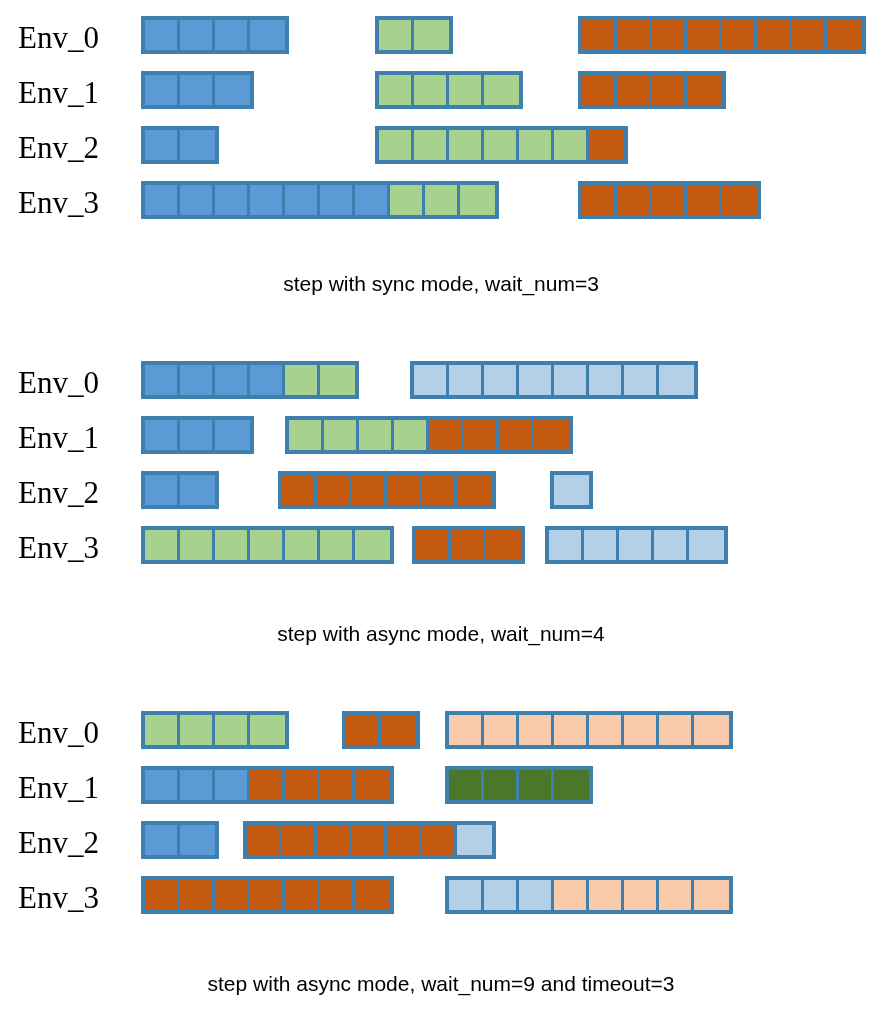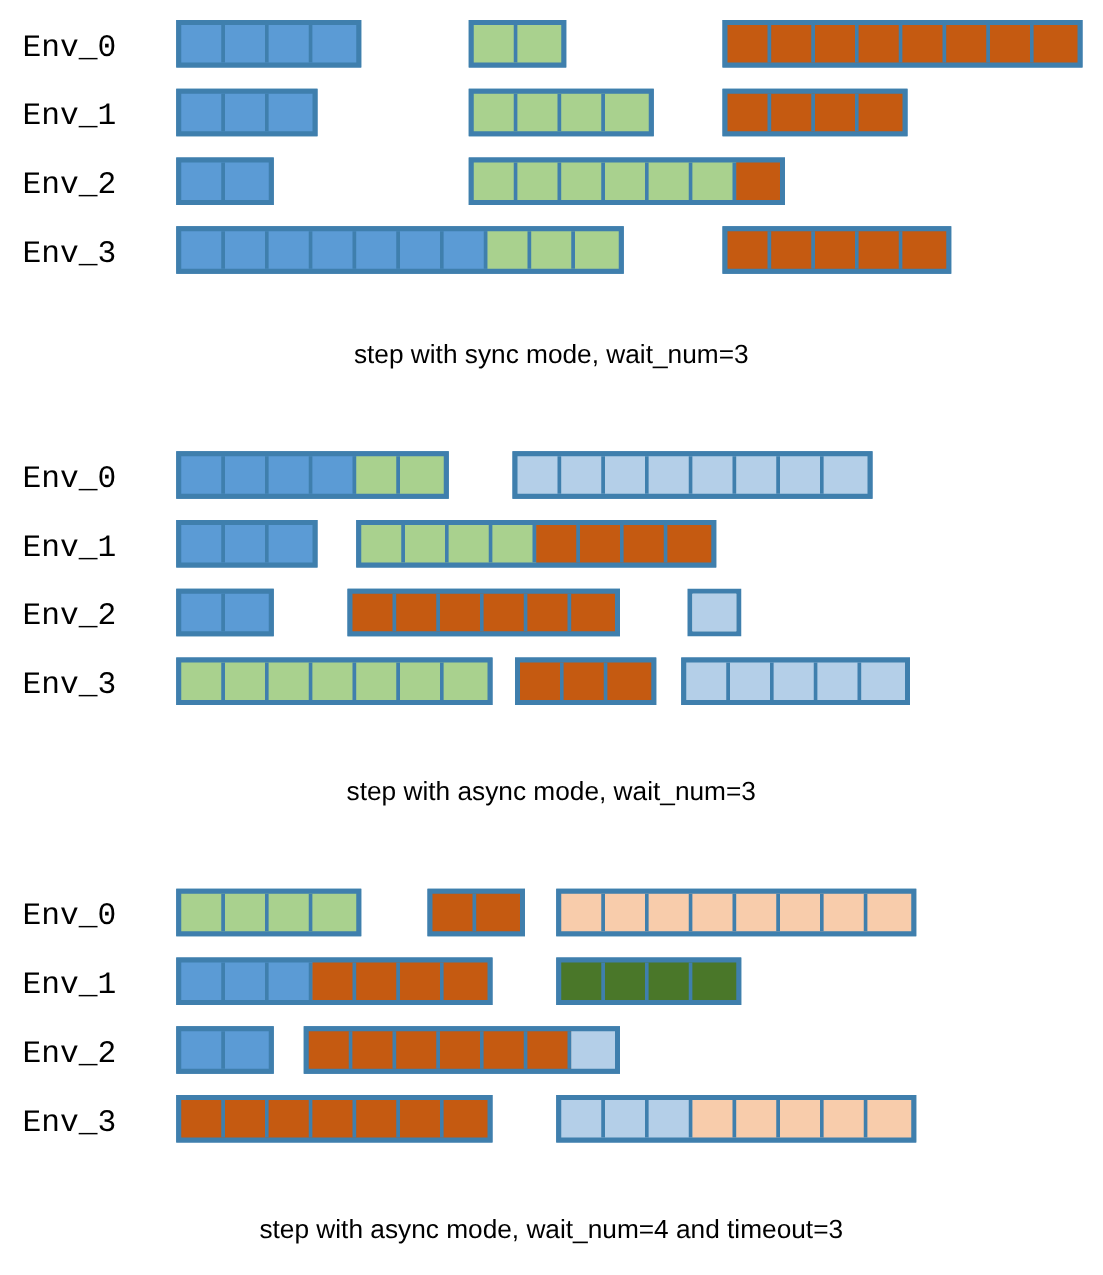--- a/index.html
+++ b/index.html
@@ -28,25 +28,25 @@
   .env-row {
     position: relative;
     height: 55px;
     width: 882px;
   }
   .env-label {
     position: absolute;
     left: 18px;
     top: 50%;
     transform: translateY(-50%);
-    font-size: 25px;
+    font-size: 31px;
     color: #000000;
     letter-spacing: 0px;
     white-space: nowrap;
-    font-family: Liberation Mono, monospace;
+    font-family: Liberation Serif, serif;
     text-align: center;
   }
   .seg {
     position: absolute;
     top: 6px;
     height: 38px;
     box-sizing: border-box;
     background: #3f7fad;
     border: 4px solid #3f7fad;
     display: flex;
@@ -236,21 +236,21 @@
         </div>
         <div class="seg" style="left: 545px; background: rgb(63, 127, 173); border-color: rgb(63, 127, 173);">
           <div class="cell" style="width: 35px; background: rgb(180, 207, 232); border-right-color: rgb(63, 127, 173);"></div>
           <div class="cell" style="width: 35px; background: rgb(180, 207, 232); border-right-color: rgb(63, 127, 173);"></div>
           <div class="cell" style="width: 35px; background: rgb(180, 207, 232); border-right-color: rgb(63, 127, 173);"></div>
           <div class="cell" style="width: 35px; background: rgb(180, 207, 232); border-right-color: rgb(63, 127, 173);"></div>
           <div class="cell" style="width: 35px; background: rgb(180, 207, 232); border-right-color: rgb(63, 127, 173);"></div>
         </div>
       </div>
     </div>
-    <div class="caption" style="top: 622px; color: rgb(0, 0, 0);">step with async mode, wait_num=3</div>
+    <div class="caption" style="top: 622px; color: rgb(0, 0, 0);">step with async mode, wait_num=4</div>
     <div class="chart-block" style="top: 705px;">
       <div class="env-row">
         <div class="env-label" style="color: rgb(0, 0, 0);">Env_0</div>
         <div class="seg" style="left: 141px; background: rgb(63, 127, 173); border-color: rgb(63, 127, 173);">
           <div class="cell" style="width: 35px; background: rgb(169, 209, 142); border-right-color: rgb(63, 127, 173);"></div>
           <div class="cell" style="width: 35px; background: rgb(169, 209, 142); border-right-color: rgb(63, 127, 173);"></div>
           <div class="cell" style="width: 35px; background: rgb(169, 209, 142); border-right-color: rgb(63, 127, 173);"></div>
           <div class="cell" style="width: 35px; background: rgb(169, 209, 142); border-right-color: rgb(63, 127, 173);"></div>
         </div>
         <div class="seg" style="left: 342px; background: rgb(63, 127, 173); border-color: rgb(63, 127, 173);">
@@ -318,14 +318,14 @@
           <div class="cell" style="width: 35px; background: rgb(180, 207, 232); border-right-color: rgb(63, 127, 173);"></div>
           <div class="cell" style="width: 35px; background: rgb(180, 207, 232); border-right-color: rgb(63, 127, 173);"></div>
           <div class="cell" style="width: 35px; background: rgb(248, 204, 171); border-right-color: rgb(63, 127, 173);"></div>
           <div class="cell" style="width: 35px; background: rgb(248, 204, 171); border-right-color: rgb(63, 127, 173);"></div>
           <div class="cell" style="width: 35px; background: rgb(248, 204, 171); border-right-color: rgb(63, 127, 173);"></div>
           <div class="cell" style="width: 35px; background: rgb(248, 204, 171); border-right-color: rgb(63, 127, 173);"></div>
           <div class="cell" style="width: 35px; background: rgb(248, 204, 171); border-right-color: rgb(63, 127, 173);"></div>
         </div>
       </div>
     </div>
-    <div class="caption" style="top: 972px; color: rgb(0, 0, 0);">step with async mode, wait_num=4 and timeout=3</div>
+    <div class="caption" style="top: 972px; color: rgb(0, 0, 0);">step with async mode, wait_num=9 and timeout=3</div>
   </div>
 
 </body></html>

